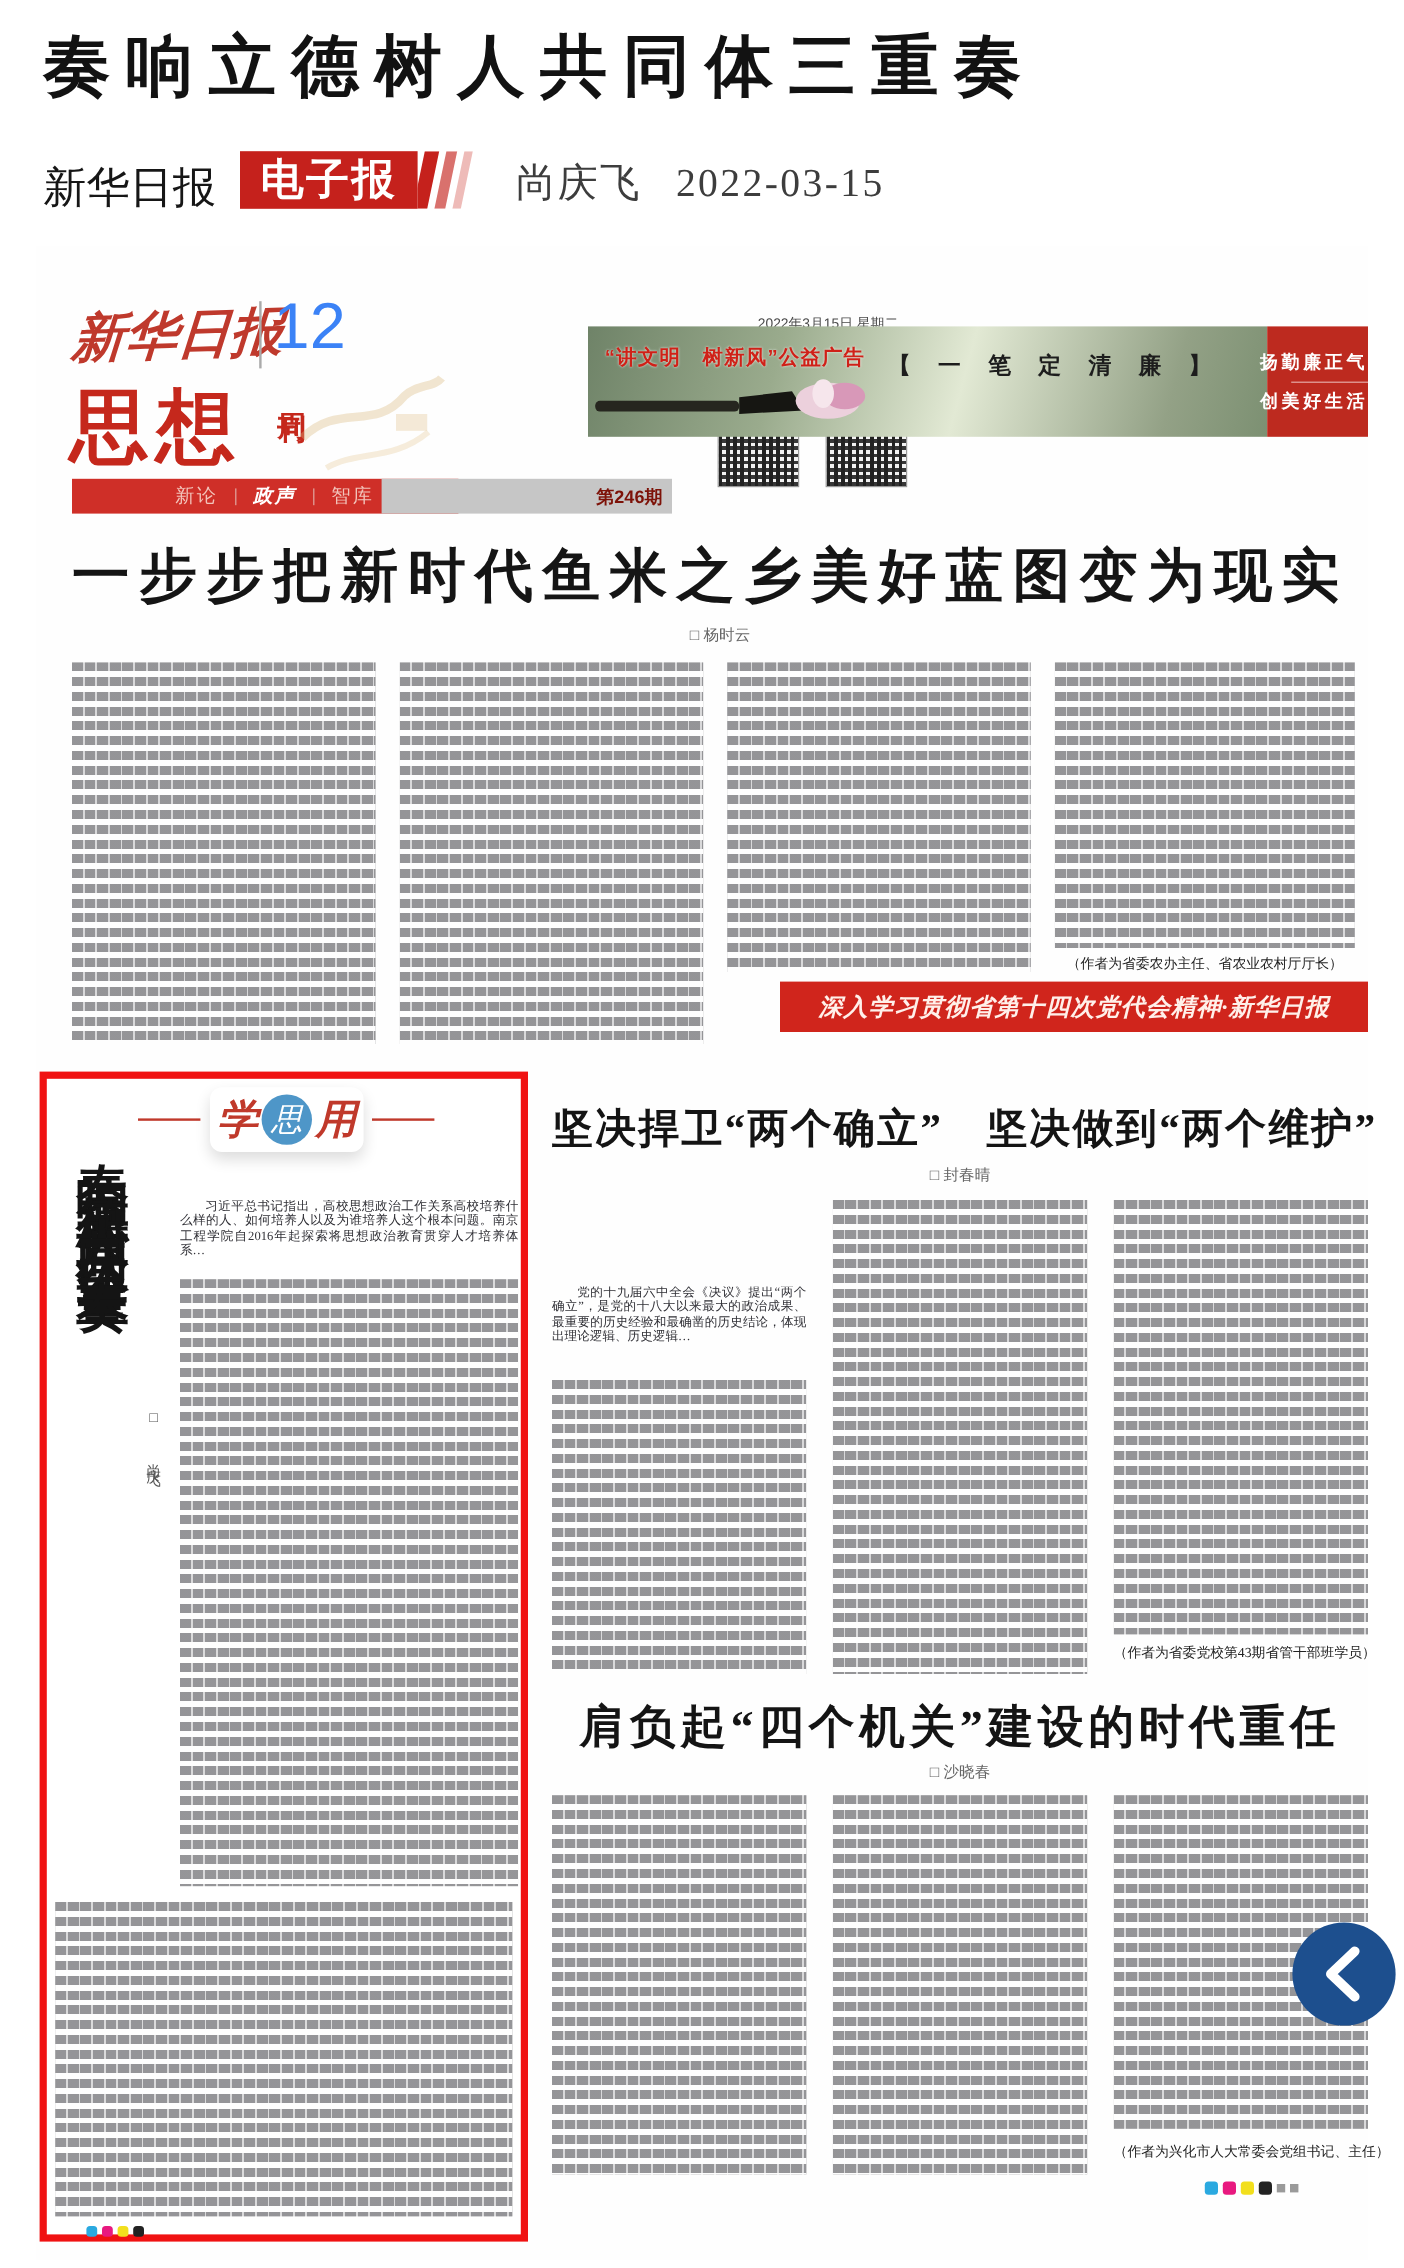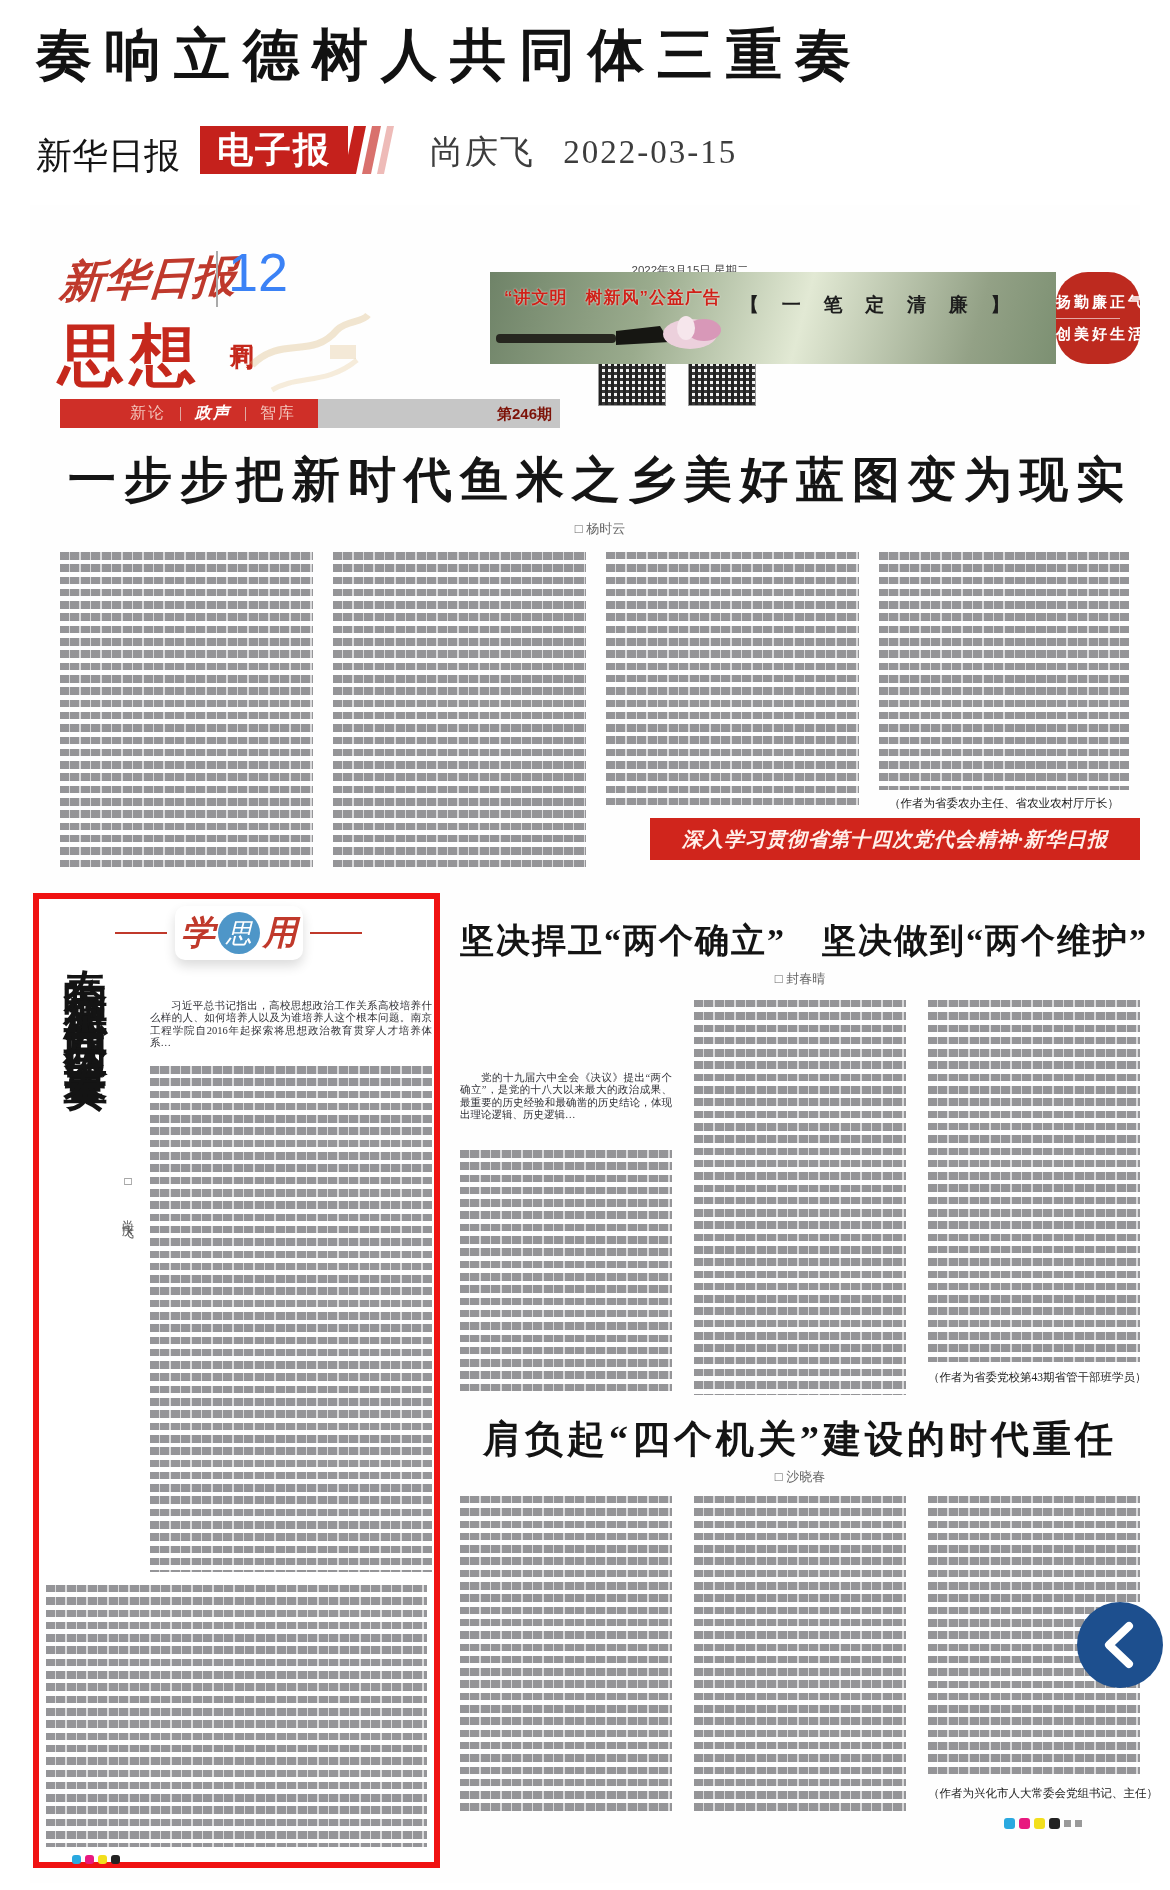--- a/index.html
+++ b/index.html
@@ -22,45 +22,45 @@
   .paper-logo{left:30px;top:45px;font-size:44px;font-weight:700;color:#bf392c;
     font-family:"Liberation Serif",serif;font-style:italic;transform:rotate(-2deg) skewX(-6deg);}
   .logo-divider{left:186px;top:46px;width:2px;height:56px;background:#aaa;}
   .page-number{left:198px;top:36px;font-size:54px;color:#3b82f6;}
   .weekly-name{left:28px;top:106px;font-size:66px;font-weight:700;color:#c5281c;
     font-family:"Liberation Serif",serif;letter-spacing:6px;}
   .weekly-kan{left:196px;top:120px;font-size:24px;color:#c5281c;font-weight:700;
     writing-mode:vertical-rl;text-orientation:upright;letter-spacing:2px;}
   .gold-decor{left:212px;top:100px;opacity:.65;}
 
-  .secbar-red{left:30px;top:194px;width:306px;height:29px;background:#cf2f28;display:flex;align-items:center;justify-content:center;gap:14px;}
+  .secbar-red{left:30px;top:194px;width:306px;height:29px;background:#cf2f28;display:flex;align-items:center;justify-content:center;gap:14px;padding-left:16px;}
   .sec-item{font-size:16px;color:#f2c3ba;letter-spacing:2px;}
   .sec-item.active{color:#ffffff;font-weight:700;font-style:italic;}
   .sec-div{width:1px;height:14px;background:#e0a9a2;}
   .secbar-gray{left:288px;top:194px;width:242px;height:29px;background:#c6c6c6;}
   .issue-no{position:absolute;right:8px;top:6px;font-size:15px;color:#7d1208;font-weight:700;}
 
   .edition-info{left:553px;top:57px;width:214px;text-align:center;font-size:11.5px;line-height:17px;color:#4a4a4a;}
   .qr{width:66px;height:66px;border:1px solid #999;
       background:repeating-linear-gradient(0deg,rgba(34,34,34,.9) 0 3px,transparent 3px 6px),
                  repeating-linear-gradient(90deg,#222 0 3px,#f2f2f2 3px 6px);}
   .qr1{left:568px;top:133px;} .qr2{left:658px;top:133px;}
 
   .psa{left:460px;top:67px;width:566px;height:92px;
        background:linear-gradient(105deg,#6f8368 0%,#9aab8d 28%,#e2e9d4 55%,#93a186 85%,#7c9072 100%);overflow:hidden;}
   .psa-label{position:absolute;left:14px;top:14px;font-size:17px;font-weight:700;color:#cf2118;
        text-shadow:0 0 2px rgba(255,255,255,.9);letter-spacing:1px;}
   .psa-headline{position:absolute;left:250px;top:20px;font-size:19px;color:#1d1d1d;letter-spacing:9px;
        font-family:"Liberation Serif",serif;font-weight:700;}
   .psa-side{left:1026px;top:67px;width:84px;height:92px;background:#bd2a1f;color:#fff;
-       display:flex;flex-direction:column;align-items:flex-start;justify-content:center;gap:6px;border-radius:32px;}
+       display:flex;flex-direction:column;align-items:flex-end;justify-content:center;gap:6px;}
   .psa-side .line{font-size:15px;letter-spacing:3px;font-weight:700;white-space:nowrap;}
   .psa-side .rule{width:64px;height:1px;background:rgba(255,255,255,.6);}
 
-  .headline1{left:30px;top:243px;width:1080px;text-align:center;font-size:48px;font-weight:700;
+  .headline1{left:30px;top:243px;width:1080px;font-size:48px;font-weight:700;
        color:#151515;letter-spacing:8px;font-family:"Liberation Serif",serif;white-space:nowrap;}
   .byline{text-align:center;font-size:13px;color:#666;}
 
   
   .simcol{position:absolute;opacity:.62;
     background:repeating-linear-gradient(180deg,transparent 0 7.5px,#fefefe 7.5px 12.3px),
                repeating-linear-gradient(90deg,rgba(42,42,48,.8) 0 9px,rgba(42,42,48,.28) 9px 10.5px);}
   .tinytext{margin:0;font-size:10.5px;line-height:12.3px;text-align:justify;color:#303036;text-indent:21px;
     font-family:"Liberation Serif",serif;}
   .author-note{font-size:11.5px;color:#222;text-align:right;font-family:"Liberation Serif",serif;white-space:nowrap;}

